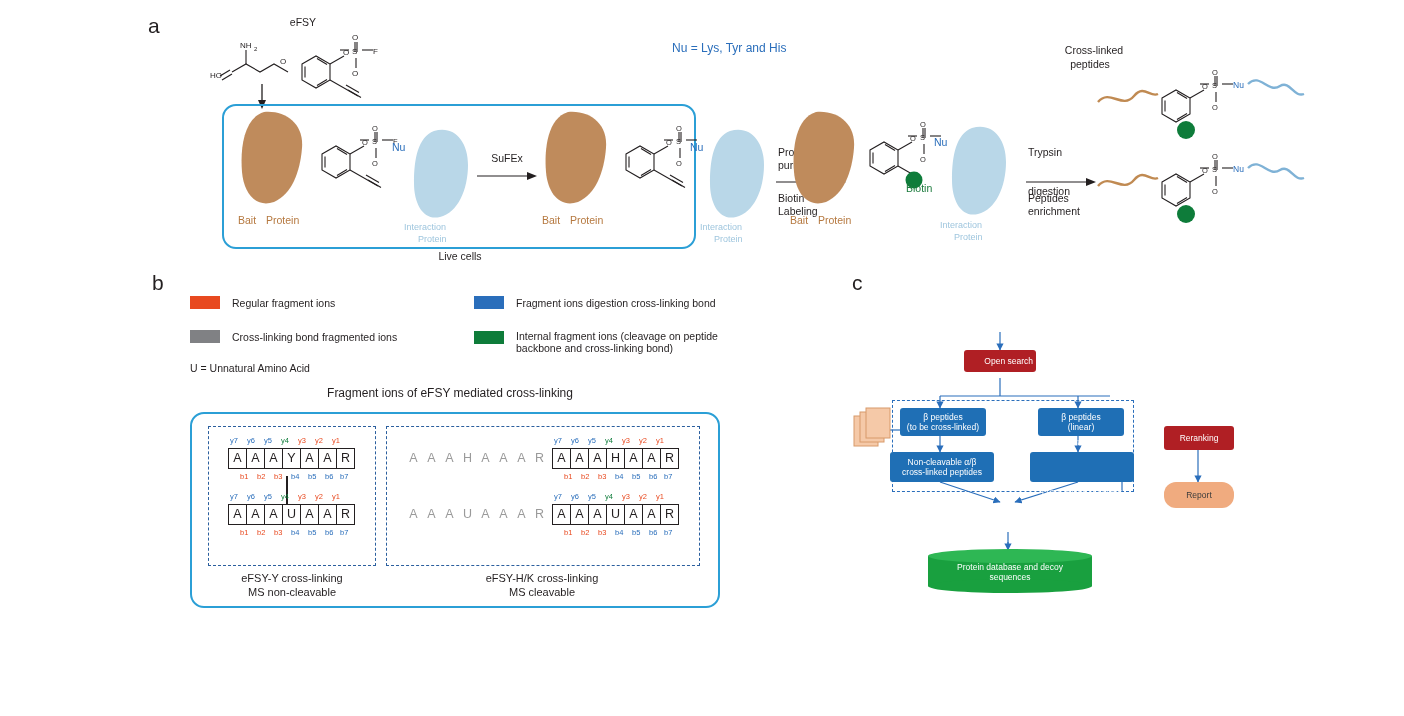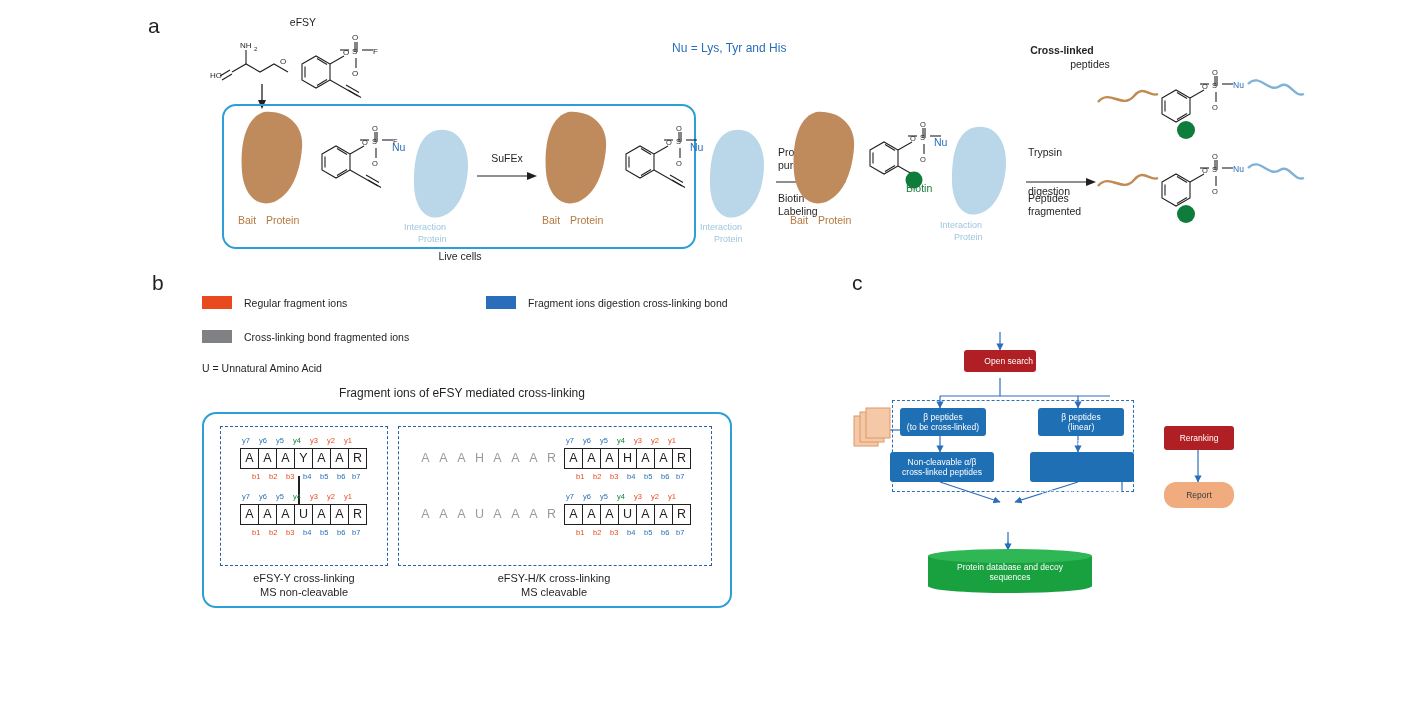--- a/index.html
+++ b/index.html
@@ -60,21 +60,21 @@
   <div class="abs panel-letter" style="left:148px; top:14px;">a</div>
   <div class="abs panel-letter" style="left:152px; top:271px;">b</div>
   <div class="abs panel-letter" style="left:852px; top:271px;">c</div>
 
   <div class="abs" style="left:0; top:0; width:1404px; height:265px;">
 
     <div class="abs lbl center" style="left:268px; top:16px; width:70px;">eFSY</div>
 
     <div class="abs" style="left:672px; top:41px; font-size:12px; color:#2a6ebb;">Nu = Lys, Tyr and His</div>
 
-    <div class="abs lbl center" style="left:992px; top:44px; width:140px;font-weight:bold;">Cross-linked</div>
+    <div class="abs lbl center" style="left:1024px; top:44px; width:140px;">Cross-linked</div>
     <div class="abs lbl center" style="left:1020px; top:58px; width:140px;">peptides</div>
 
     <svg class="abs" style="left:210px; top:28px;" width="220" height="80" viewBox="0 0 220 80">
       <g stroke="#231f20" stroke-width="1.1" fill="none">
 
         <path d="M22,44 L36,36 L50,44 L64,36 L78,44"></path>
         <path d="M36,36 L36,22"></path>
         <path d="M22,44 L22,44"></path>
         <path d="M20,42 L10,48"></path>
         <path d="M22,46 L12,52"></path>
@@ -239,21 +239,21 @@
     <div class="abs lbl-sm inter" style="left:940px; top:220px;">Interaction</div>
     <div class="abs lbl-sm inter" style="left:954px; top:232px;">Protein</div>
 
     <div class="abs lbl" style="left:1028px; top:146px;">Trypsin</div>
     <div class="abs lbl" style="left:1028px; top:173px;margin-top:12px;">digestion</div>
     <svg class="abs" style="left:1026px; top:176px;" width="72" height="12">
       <line x1="0" y1="6" x2="62" y2="6" stroke="#231f20" stroke-width="1.2"></line>
       <polygon points="70,6 60,2 60,10" fill="#231f20"></polygon>
     </svg>
     <div class="abs lbl" style="left:1028px; top:192px;">Peptides</div>
-    <div class="abs lbl" style="left:1028px; top:205px;">fragmented</div>
+    <div class="abs lbl" style="left:1028px; top:205px;">enrichment</div>
 
     <svg class="abs" style="left:1096px; top:68px;" width="210" height="90" viewBox="0 0 210 90">
       <path d="M2,34 C14,20 26,42 38,28 C48,16 54,30 62,26" stroke="#c08a52" stroke-width="2.4" fill="none"></path>
       <g stroke="#231f20" stroke-width="1.1" fill="none">
         <polygon points="66,30 80,22 94,30 94,46 80,54 66,46"></polygon>
         <path d="M69,32.5 L69,43.5"></path>
         <path d="M81,24.5 L91,30.5"></path>
         <path d="M91,45.5 L81,51.5"></path>
         <path d="M94,30 L108,22"></path>
         <path d="M119,18 L119,8"></path>
@@ -289,33 +289,40 @@
       <text x="116" y="7" font-size="7.5" fill="#231f20" font-family="Liberation Sans, sans-serif">O</text>
       <text x="116" y="20" font-size="7.5" fill="#231f20" font-family="Liberation Sans, sans-serif">S</text>
       <text x="116" y="42" font-size="7.5" fill="#231f20" font-family="Liberation Sans, sans-serif">O</text>
       <text x="137" y="20" font-size="8.5" fill="#2a6ebb" font-family="Liberation Sans, sans-serif">Nu</text>
       <circle cx="90" cy="62" r="9" fill="#0e7c3a"></circle>
       <path d="M152,16 C164,4 172,26 184,18 C194,12 198,30 208,26" stroke="#7fb2d6" stroke-width="2.4" fill="none"></path>
     </svg>
 
   </div>
 
-  <div class="abs" style="left:0; top:280px; width:840px; height:340px;margin-left:12px;">
+  <div class="abs" style="left:0; top:280px; width:840px; height:340px;">
 
     <div class="abs" style="left:190px; top:16px; display:flex; align-items:center;">
       <span class="legend-sw" style="background:#e8491f;"></span>
       <span class="legend-txt" style="margin-left:12px;">Regular fragment ions</span>
     </div>
     <div class="abs" style="left:474px; top:16px; display:flex; align-items:center;">
       <span class="legend-sw" style="background:#2a6ebb;"></span>
       <span class="legend-txt" style="margin-left:12px;">Fragment ions digestion cross-linking bond</span>
     </div>
     <div class="abs" style="left:190px; top:50px; display:flex; align-items:center;">
       <span class="legend-sw" style="background:#808184;"></span>
       <span class="legend-txt" style="margin-left:12px;">Cross-linking bond fragmented ions</span>
+    </div>
+    <div class="abs" style="left:474px; top:50px; display:flex; align-items:flex-start;">
+      <span class="legend-sw" style="background:#0e7c3a; margin-top:1px;"></span>
+      <span style="margin-left:12px;">
+        <span class="legend-txt" style="display:block;">Internal fragment ions (cleavage on peptide</span>
+        <span class="legend-txt" style="display:block;">backbone and cross-linking bond)</span>
+      </span>
     </div>
     <div class="abs legend-txt" style="left:190px; top:82px;">U = Unnatural Amino Acid</div>
 
     <div class="abs center" style="left:190px; top:106px; width:520px; font-size:12px;">Fragment ions of eFSY mediated cross-linking</div>
 
     <div class="abs rounded-box" style="left:190px; top:132px; width:526px; height:192px;"></div>
 
     <div class="abs dash-box" style="left:208px; top:146px; width:166px; height:138px;"></div>
 
     <div class="abs dash-box" style="left:386px; top:146px; width:312px; height:138px;"></div>

